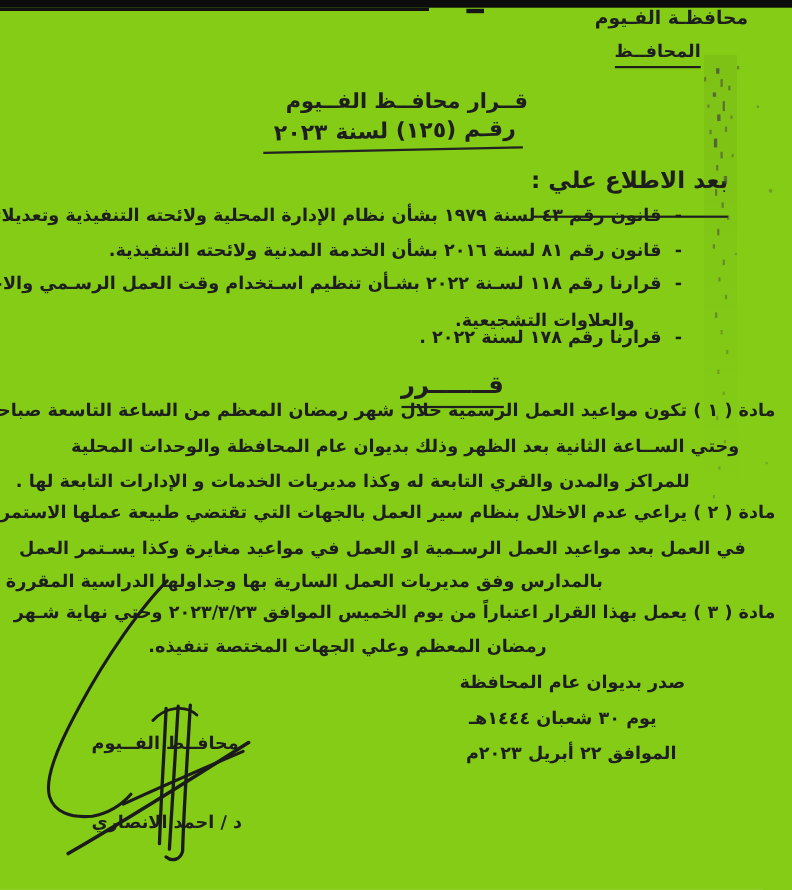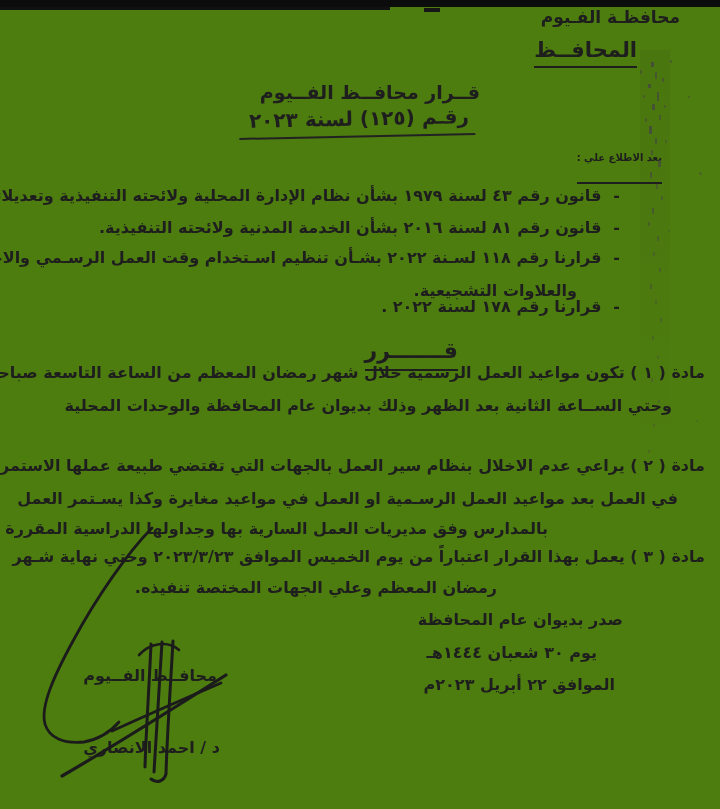--- a/index.html
+++ b/index.html
@@ -1,32 +1,32 @@
 <!DOCTYPE html>
 <html lang="ar"><head>
 <meta charset="utf-8">
 <style>
   html,body{margin:0;padding:0;background:#e8e8e8;}
   .page{
     position:relative;width:720px;height:809px;margin:0 auto;
-    background:#4d7c0f;overflow:hidden;
+    background:#84cc16;overflow:hidden;
     font-family:"DejaVu Sans",sans-serif;
   }
   .t{
     position:absolute;direction:rtl;white-space:nowrap;
     font-weight:700;color:#1e1e1e;font-size:16px;line-height:1.3;
   }
   .hdr-gov{font-size:17px;}
-  .hdr-governor{font-size:21px;border-bottom:2.5px solid #1e1e1e;padding-bottom:2px;}
+  .hdr-governor{font-size:16px;border-bottom:2.5px solid #1e1e1e;padding-bottom:2px;}
   .title-1{font-size:19px;}
   .title-2{
     font-size:20px;transform:rotate(-1.2deg);transform-origin:right center;
     border-bottom:2.5px solid #222;padding:0 6px 4px 10px;letter-spacing:1px;
   }
-  .preamble-h{font-size:10px;border-bottom:2px solid #1e1e1e;padding-bottom:18px;}
+  .preamble-h{font-size:21px;border-bottom:2px solid #1e1e1e;padding-bottom:18px;}
   .decision-h{font-size:22px;border-bottom:2.5px solid #1e1e1e;padding-bottom:3px;letter-spacing:1px;}
   .bullet-marker{display:inline-block;margin-left:12px;font-weight:700;}
   .sig-text{font-size:16px;}
   .scan-band{position:absolute;left:0;top:0;width:720px;height:7px;background:#0c0c0c;}
   .scan-band2{position:absolute;left:0;top:7px;width:390px;height:3px;background:#111;}
   .scan-blob{position:absolute;left:424px;top:8px;width:16px;height:4px;background:#161616;}
   .crease{
     position:absolute;left:640px;top:50px;width:30px;height:420px;
     background:linear-gradient(180deg,rgba(0,0,0,0.05),rgba(0,0,0,0.015) 60%,rgba(0,0,0,0));
   }
@@ -61,20 +61,21 @@
   </div>
   <div class="t" style="right:143px;top:281px;">والعلاوات التشجيعية.</div>
   <div class="t" style="right:100px;top:297px;">
     <span class="bullet-marker">-</span><span>قرارنا رقم ١٧٨ لسنة ٢٠٢٢ .</span>
   </div>
 
   <div class="t decision-h" style="right:262px;top:337px;">قـــــــرر</div>
 
   <div class="t" style="right:15px;top:363px;margin-left:12px;">مادة ( ١ ) تكون مواعيد العمل الرسمية خلال شهر رمضان المعظم من الساعة التاسعة صباحاً</div>
   <div class="t" style="right:48px;top:396px;">وحتي الســاعة الثانية بعد الظهر وذلك بديوان عام المحافظة والوحدات المحلية</div>
+  <div class="t" style="right:93px;top:428px;">للمراكز والمدن والقري التابعة له وكذا مديريات الخدمات و الإدارات التابعة لها .</div>
 
   <div class="t" style="right:15px;top:456px;">مادة ( ٢ ) يراعي عدم الاخلال بنظام سير العمل بالجهات التي تقتضي طبيعة عملها الاستمرار</div>
   <div class="t" style="right:42px;top:489px;">في العمل بعد مواعيد العمل الرسـمية او العمل في مواعيد مغايرة وكذا يسـتمر العمل</div>
   <div class="t" style="right:172px;top:519px;">بالمدارس وفق مديريات العمل السارية بها وجداولها الدراسية المقررة .</div>
 
   <div class="t" style="right:15px;top:547px;">مادة ( ٣ ) يعمل بهذا القرار اعتباراً من يوم الخميس الموافق ٢٠٢٣/٣/٢٣ وحتي نهاية شـهر</div>
   <div class="t" style="right:223px;top:578px;">رمضان المعظم وعلي الجهات المختصة تنفيذه.</div>
 
   <div class="t" style="right:97px;top:610px;">صدر بديوان عام المحافظة</div>
   <div class="t" style="right:123px;top:643px;">يوم ٣٠ شعبان ١٤٤٤هـ</div>

